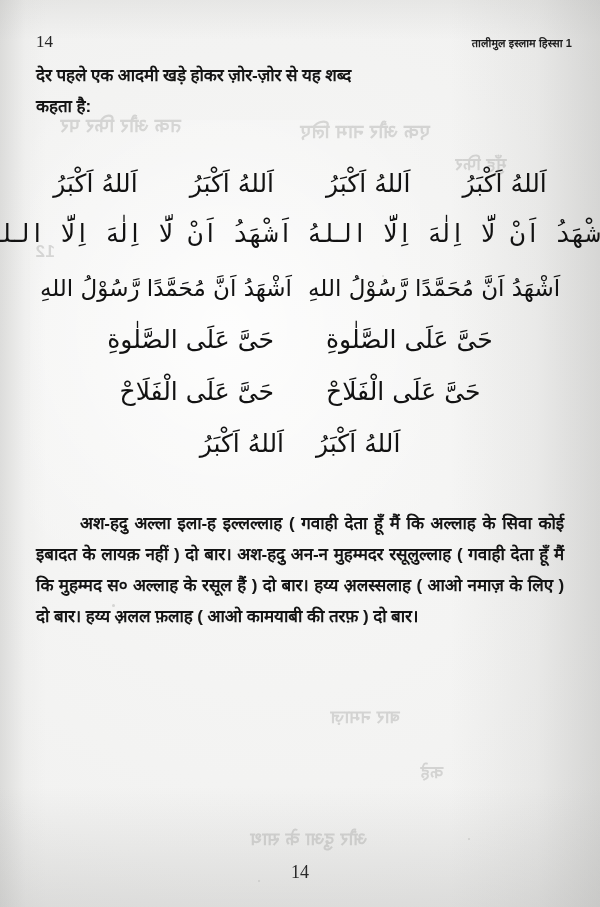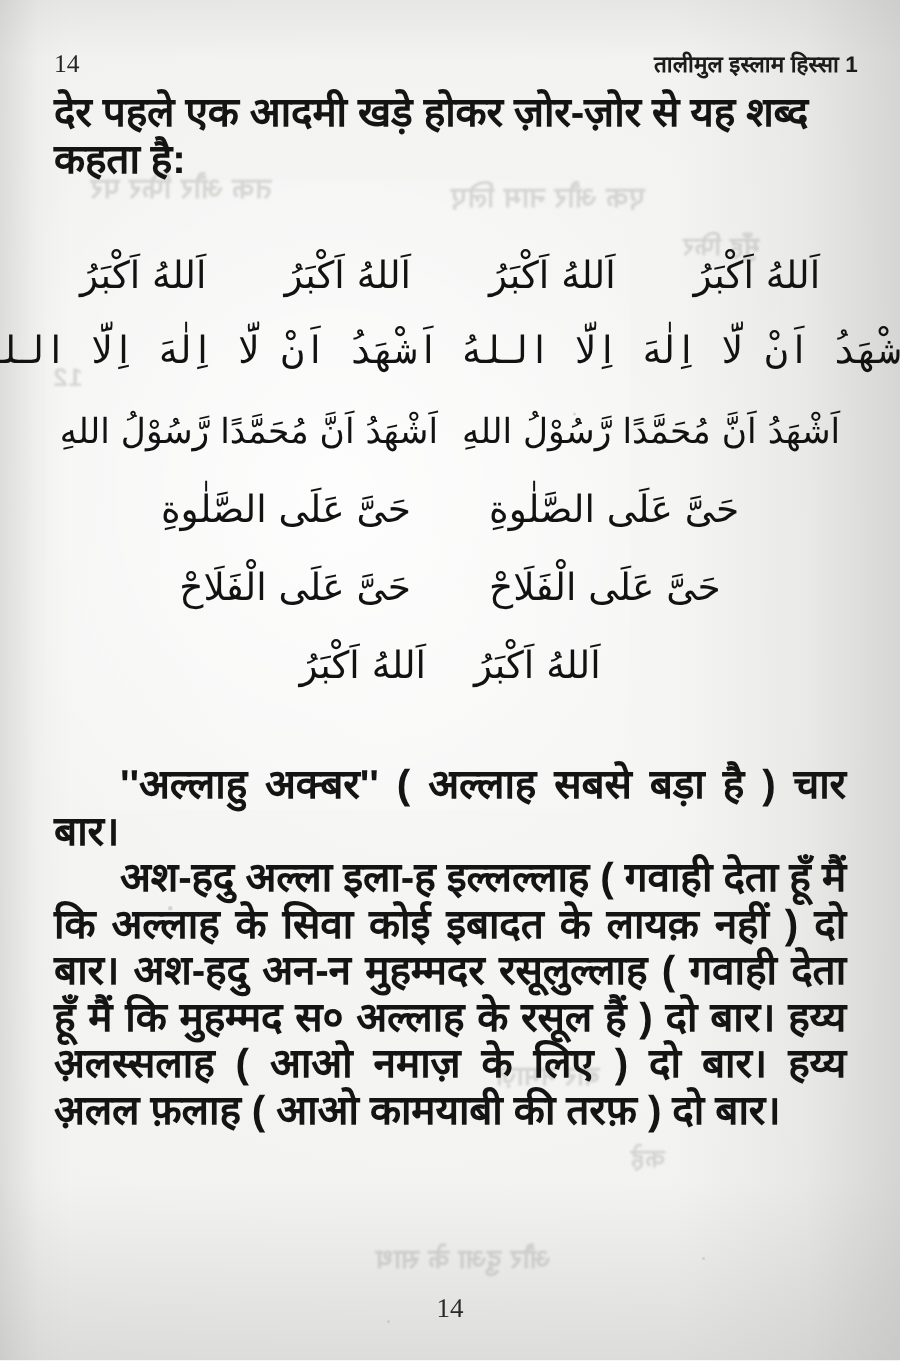--- a/index.html
+++ b/index.html
@@ -87,34 +87,34 @@
     align-items: baseline;
     justify-content: space-between;
   }
   .folio-top {
     font-size: 17px;
     font-weight: 400;
     color: #262626;
     font-family: "Liberation Serif", "DejaVu Serif", serif;
   }
   .book-title {
-    font-size: 15px;
+    font-size: 11px;
     font-weight: 700;
     color: #1c1c1c;
     letter-spacing: .1px;
   }
 
   
   .body-block {
     position: absolute;
     left: 36px;
     width: 528px;
     text-align: justify;
     text-justify: inter-word;
-    font-size: 27px;
+    font-size: 17px;
     font-weight: 700;
     line-height: 31px;
     color: #141414;
     letter-spacing: -.1px;
   }
   .body-block p {
     margin: 0;
   }
   .body-block p.indent {
     text-indent: 44px;
@@ -242,20 +242,19 @@
       </div>
 
       <div class="adhan-line">
         <span class="seg">اَللهُ اَكْبَرُ</span>
         <span class="seg">اَللهُ اَكْبَرُ</span>
       </div>
 
     </div>
 
     <div class="body-block after-block">
-      <p class="indent">''अल्लाहु अक्बर'' ( अल्लाह सबसे बड़ा है ) चार बार।</p>
       <p class="indent">अश-हदु अल्ला इला-ह इल्लल्लाह ( गवाही देता हूँ मैं कि अल्लाह के सिवा कोई इबादत के लायक़ नहीं ) दो बार। अश-हदु अन-न मुहम्मदर रसूलुल्लाह ( गवाही देता हूँ मैं कि मुहम्मद स० अल्लाह के रसूल हैं ) दो बार। हय्य अ़लस्सलाह ( आओ नमाज़ के लिए ) दो बार। हय्य अ़लल फ़लाह ( आओ कामयाबी की तरफ़ ) दो बार।</p>
     </div>
 
     <div class="folio-bottom">14</div>
 
   </div>
 </div>
 
 </body></html>

